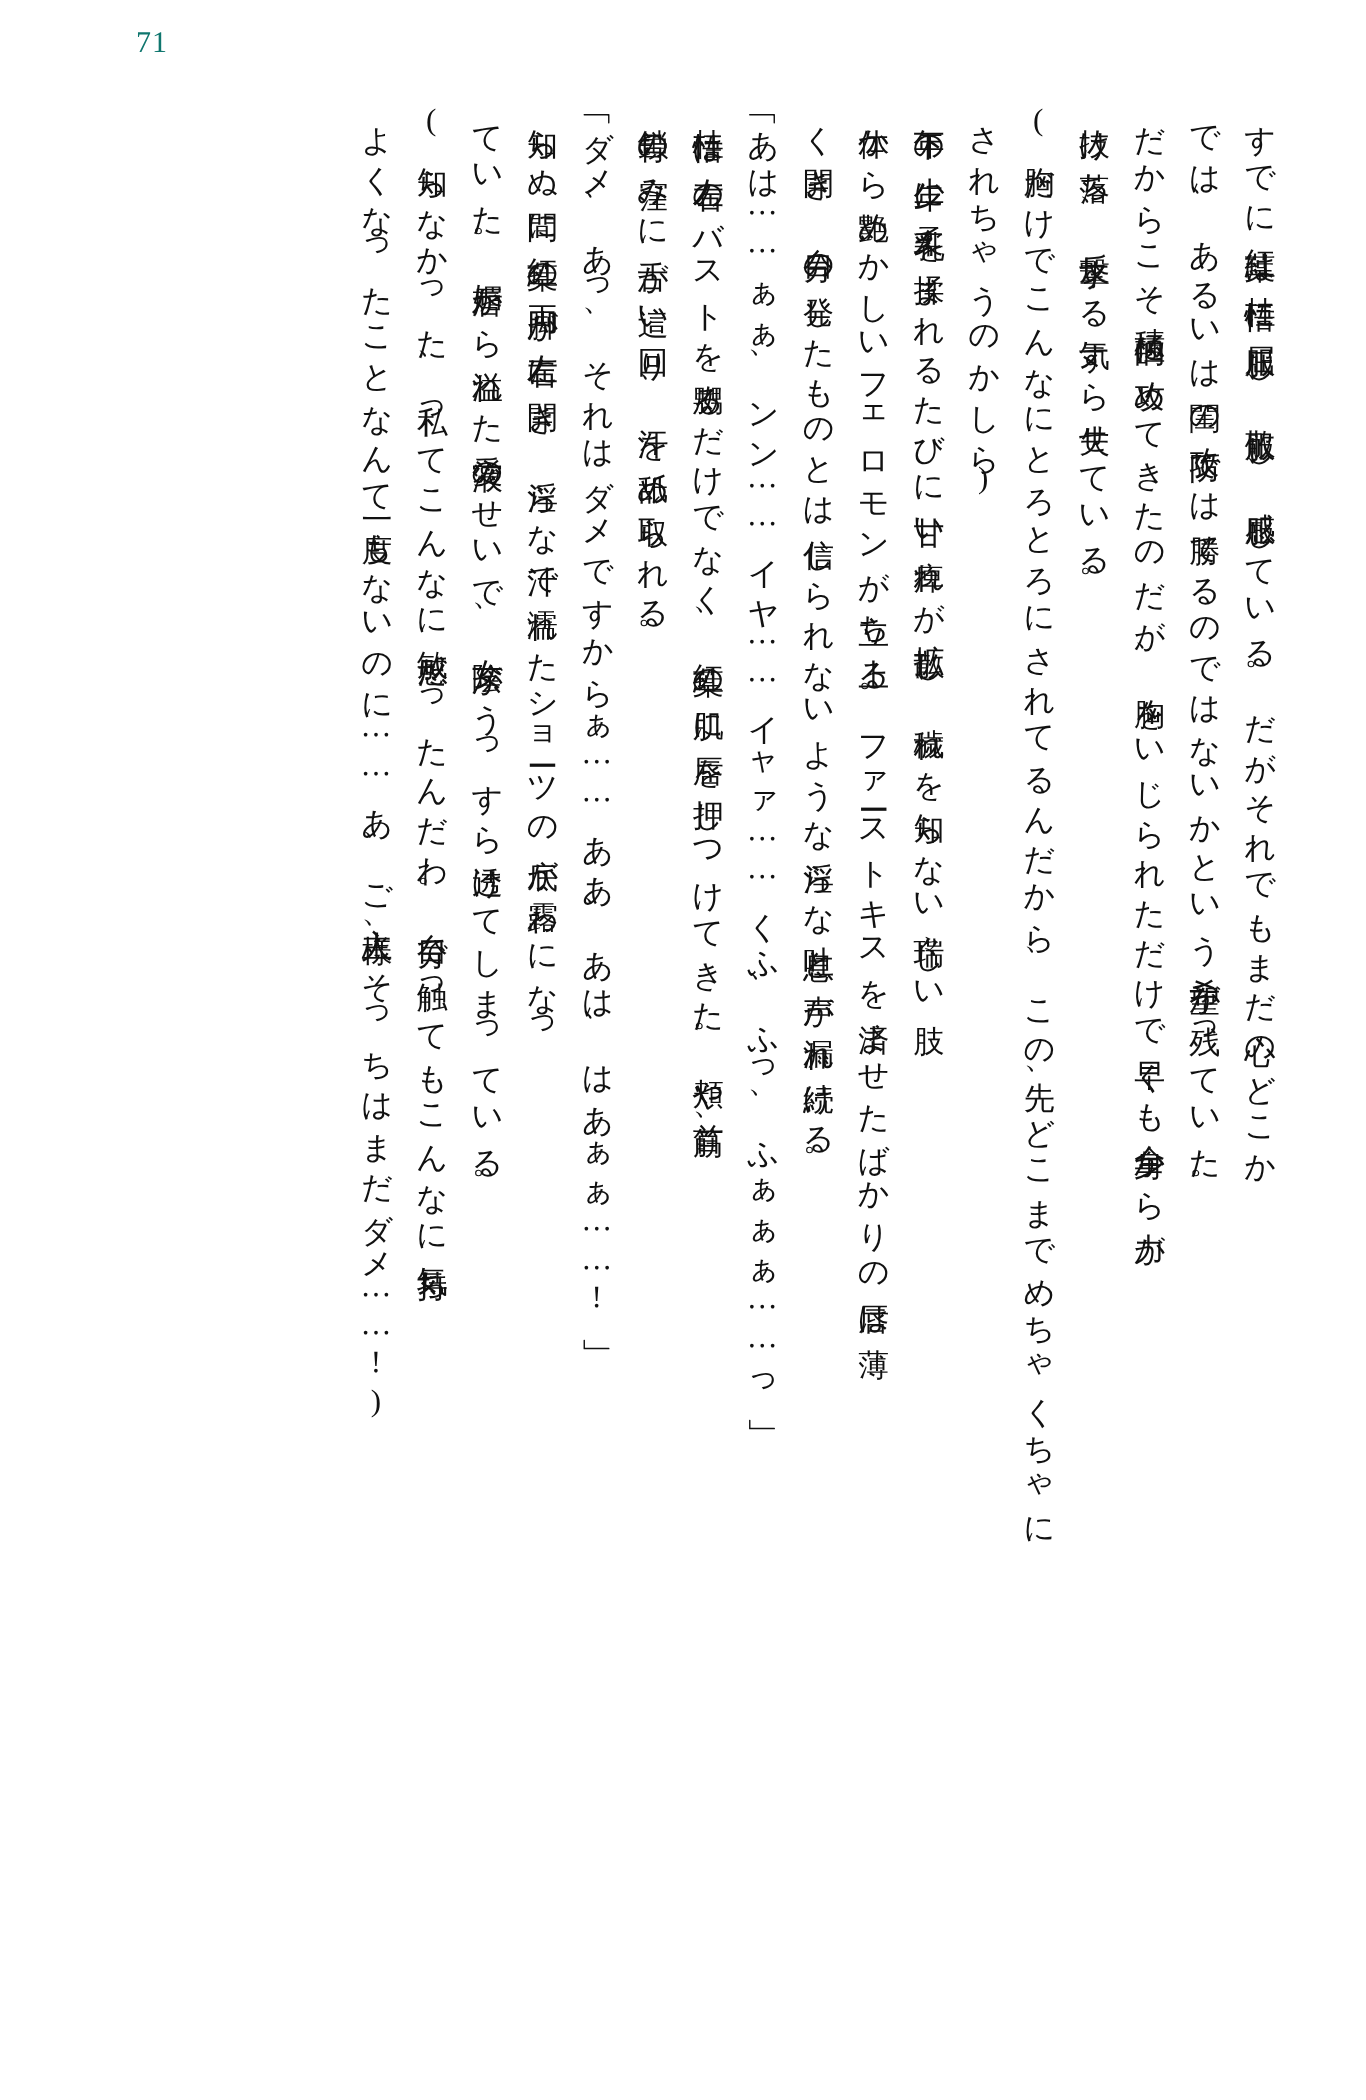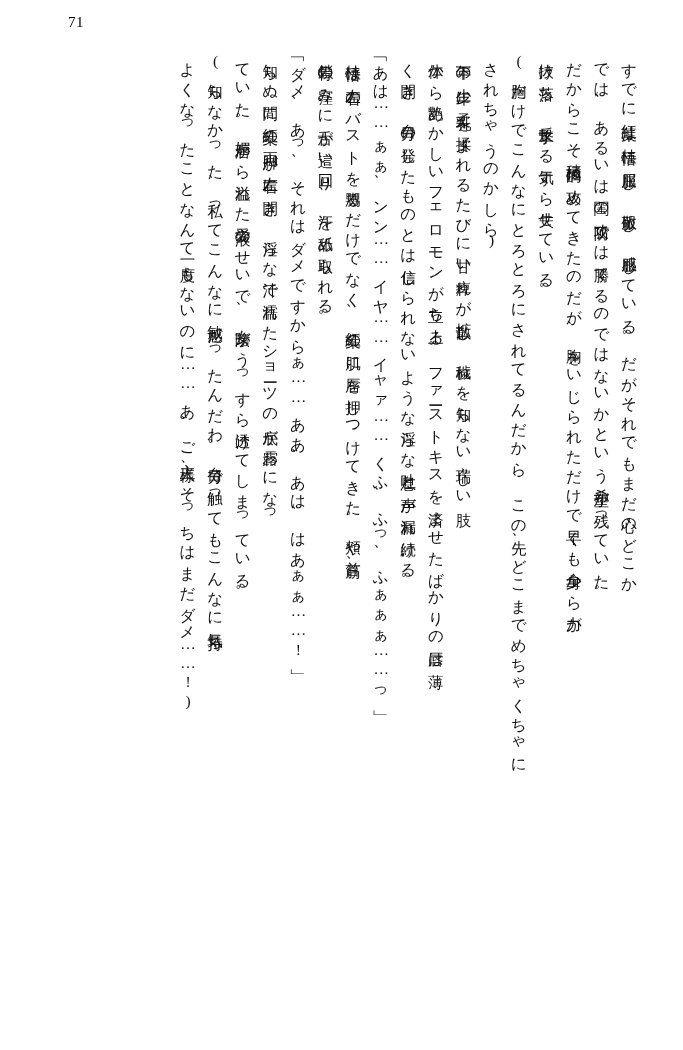--- a/index.html
+++ b/index.html
@@ -19,21 +19,21 @@
     overflow: hidden;
     box-sizing: border-box;
   }
   
   #page-number {
     position: absolute;
     top: 14px;
     left: 68px;
     font-size: 15px;
     letter-spacing: 0.5px;
-    color: #000000;
+    color: #0f766e;
     font-family: "Liberation Serif", "DejaVu Serif", serif;
   }
   
   #text-block {
     position: absolute;
     top: 52px;
     right: 46px;
     left: 44px;
     bottom: 30px;
     display: flex;

